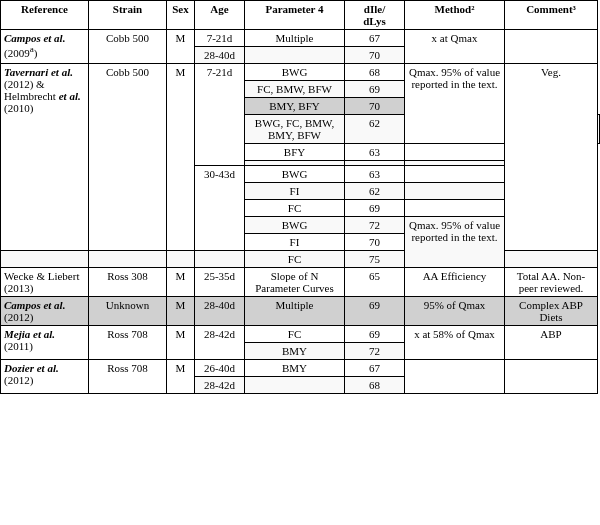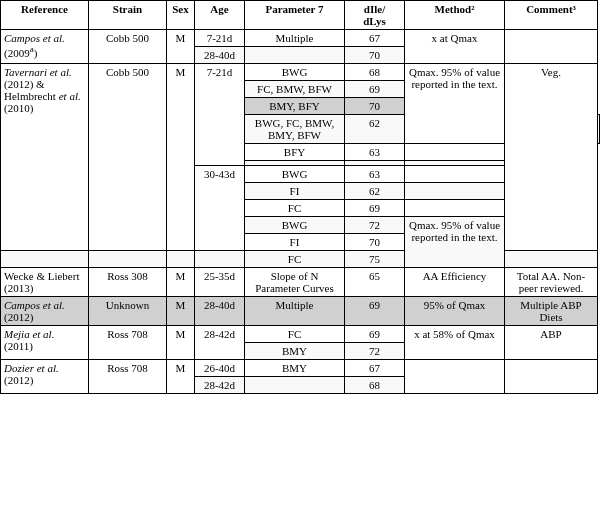--- a/index.html
+++ b/index.html
@@ -24,20 +24,21 @@
     }
     th {
       font-weight: bold;
       background: #fff;
     }
     td.left {
       text-align: left;
     }
     td em {
       font-style: italic;
+      font-weight: bold;
     }
     .col-ref { width: 88px; }
     .col-strain { width: 78px; }
     .col-sex { width: 28px; }
     .col-age { width: 50px; }
     .col-param { width: 100px; }
     .col-dile { width: 60px; }
     .col-method { width: 100px; text-align: center; }
     .col-comment { width: 93px; }
     tr:nth-child(even) { background: #f9f9f9; }
@@ -46,21 +47,21 @@
 </head>
 <body>
 
 <table>
   <thead>
     <tr>
       <th class="col-ref">Reference</th>
       <th class="col-strain">Strain</th>
       <th class="col-sex">Sex</th>
       <th class="col-age">Age</th>
-      <th class="col-param">Parameter 7</th>
+      <th class="col-param">Parameter 4</th>
       <th class="col-dile">dIle/<br>dLys</th>
       <th class="col-method">Method²</th>
       <th class="col-comment">Comment³</th>
     </tr>
   </thead>
   <tbody>
 
     <tr>
       <td class="left col-ref" rowspan="2"><em>Campos et al.</em> (2009<sup>a</sup>)</td>
       <td class="col-strain" rowspan="2">Cobb 500</td>
@@ -157,21 +158,21 @@
     </tr>
 
     <tr style="background:#d0d0d0;padding-left:43px;">
       <td class="left col-ref"><em>Campos et al.</em> (2012)</td>
       <td class="col-strain">Unknown</td>
       <td class="col-sex">M</td>
       <td class="col-age">28-40d</td>
       <td class="col-param">Multiple</td>
       <td class="col-dile">69</td>
       <td class="col-method">95% of Qmax</td>
-      <td class="col-comment">Multiple ABP Diets</td>
+      <td class="col-comment">Complex ABP Diets</td>
     </tr>
 
     <tr>
       <td class="left col-ref" rowspan="2"><em>Mejia et al.</em> (2011)</td>
       <td class="col-strain" rowspan="2">Ross 708</td>
       <td class="col-sex" rowspan="2">M</td>
       <td class="col-age" rowspan="2">28-42d</td>
       <td class="col-param">FC</td>
       <td class="col-dile">69</td>
       <td class="col-method" rowspan="2">x at 58% of Qmax</td>

